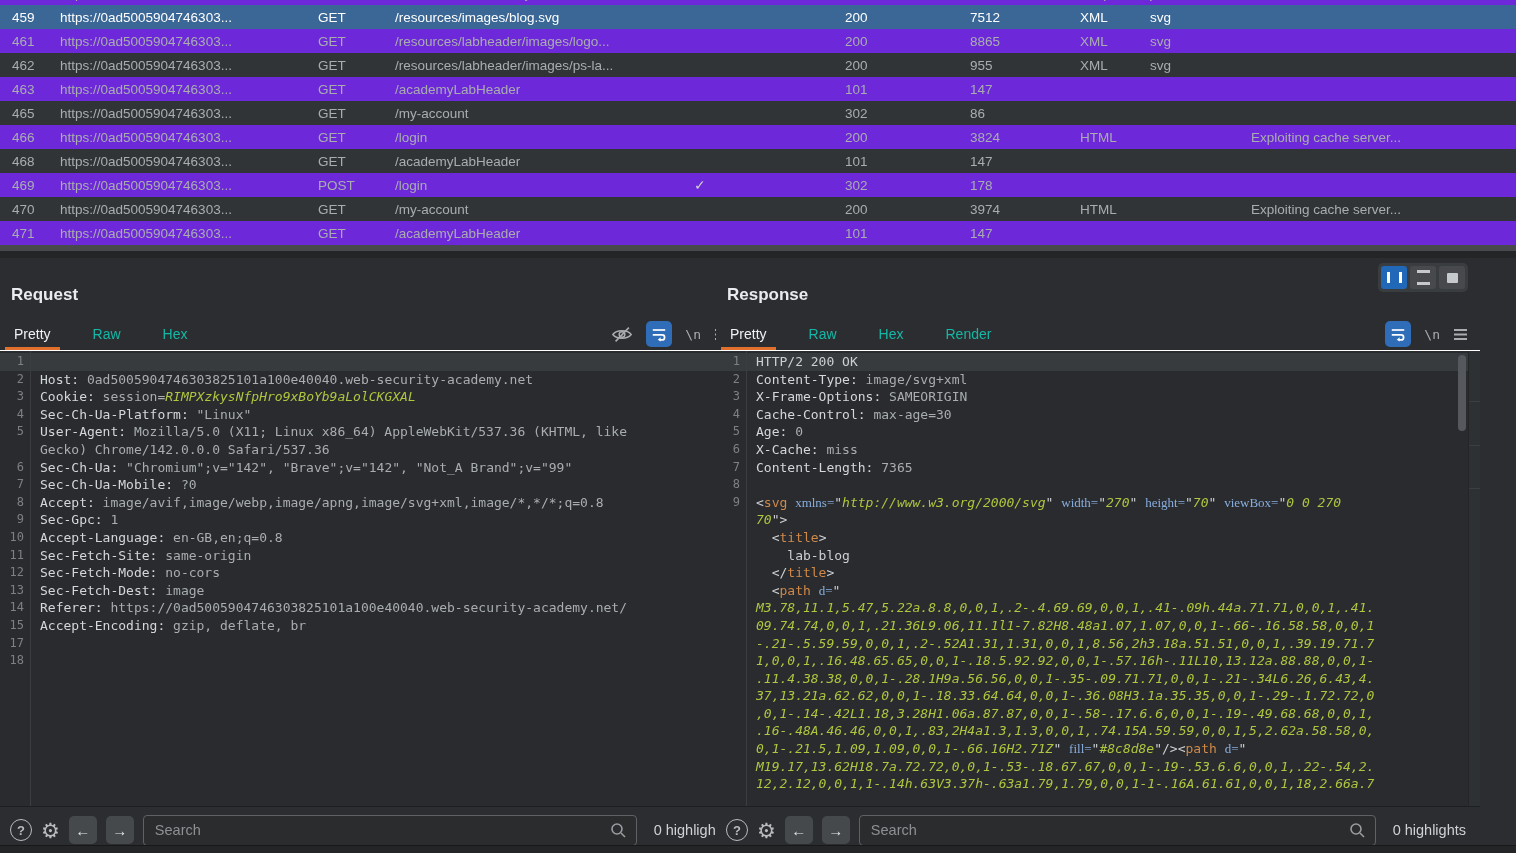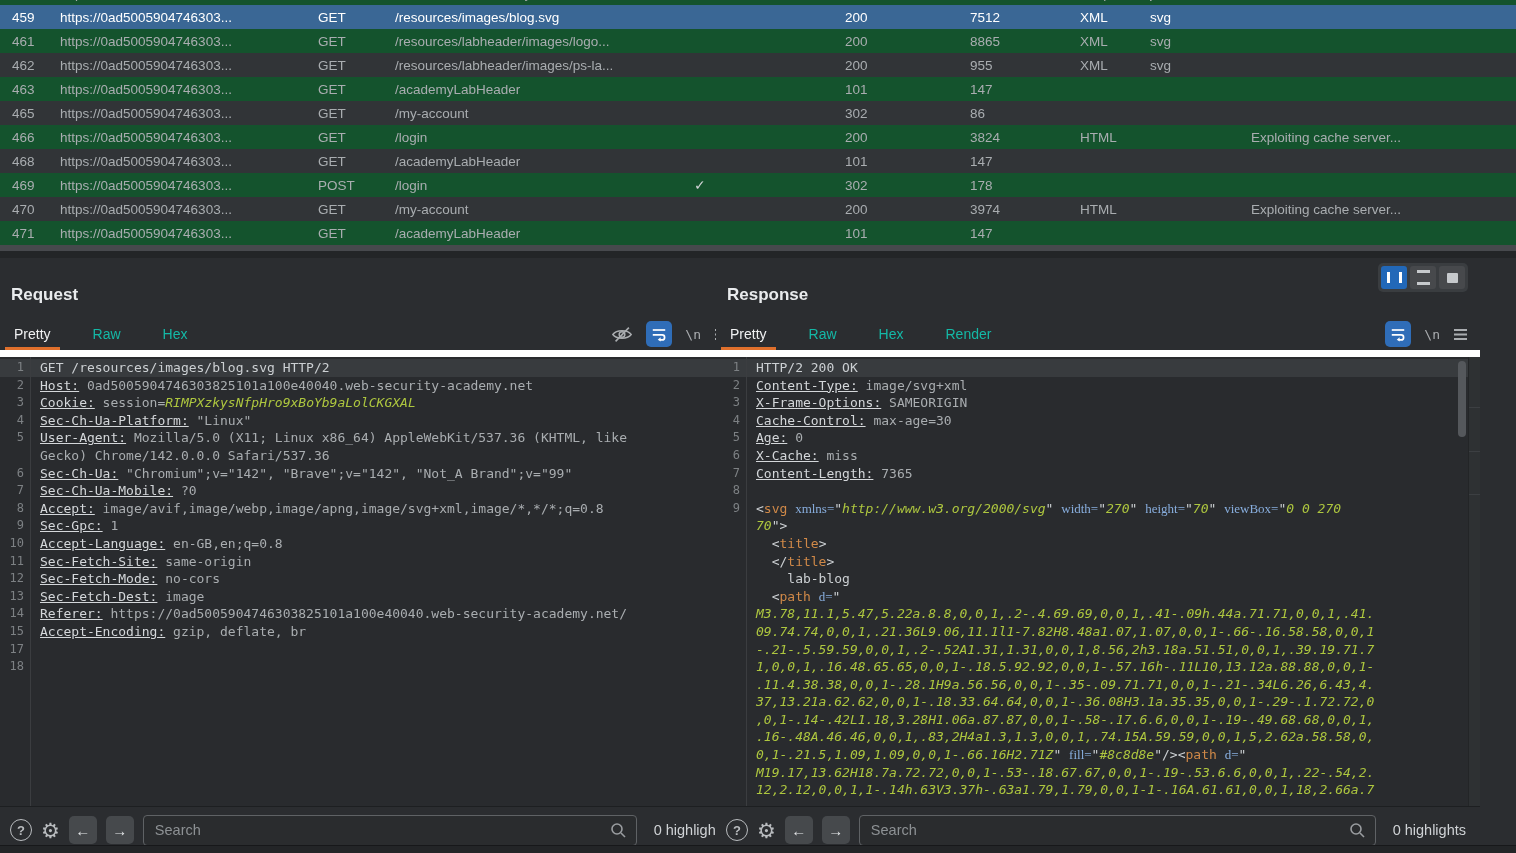--- a/index.html
+++ b/index.html
@@ -7,21 +7,21 @@
     width:1516px;height:853px;position:relative;overflow:hidden;
     background:#2b2d30;font-family:"Liberation Sans",sans-serif;
     -webkit-font-smoothing:antialiased;
   }
   
   .history{position:absolute;top:0;left:0;width:1516px;height:245px;overflow:hidden;background:#2d3033;}
   .t-row{
     display:grid;grid-template-columns:60px 258px 77px 285px 165px 125px 110px 70px 95px 1fr;
     height:24px;align-items:center;font-size:13.5px;color:#a9adb0;background:#313437;cursor:default;
   }
-  .t-row.alt{background:#14532d;}
+  .t-row.alt{background:#6d28d9;}
   .t-row.partial{margin-top:-19px;}
   .t-row.selected{background:#3a6795;color:#fff;}
   .t-cell{overflow:hidden;white-space:nowrap;text-overflow:clip;}
   .c-num{padding-left:12px;}
   .c-edit{padding-left:14px;font-size:14px;color:#cfd2d4;}
   .c-title{padding-left:6px;}
   .table-scrollbar{position:absolute;top:245px;left:0;width:1516px;height:6px;background:#47494d;}
   .h-splitter{position:absolute;top:251px;left:0;width:1516px;height:7px;background:#232527;}
 
   
@@ -33,42 +33,42 @@
   .panel-header{height:60px;position:relative;flex:none;}
   .panel-title{position:absolute;left:11px;top:27px;font-size:17px;font-weight:bold;color:#e9ebed;}
 
   .layout-group{position:absolute;top:5px;right:12px;display:flex;gap:3px;background:#3a3d40;border-radius:5px;padding:3px;}
   .layout-btn{width:26px;height:23px;border-radius:3px;background:#47494c;display:flex;align-items:center;justify-content:center;cursor:pointer;}
   .layout-btn.active{background:#2268b8;}
   .ic-pause{width:9px;height:11px;border-left:3px solid #fff;border-right:3px solid #fff;}
   .ic-rows{width:13px;height:9px;border-top:3px solid #c6c9cc;border-bottom:3px solid #c6c9cc;}
   .ic-square{width:11px;height:10px;background:#c6c9cc;border-radius:1px;}
 
-  .tabs-row{height:32px;flex:none;display:flex;align-items:center;border-bottom:7px solid #ffffff;position:relative;}
+  .tabs-row{height:32px;flex:none;display:flex;align-items:center;border-bottom:1px solid #ffffff;position:relative;}
   .tabs{display:flex;align-items:center;margin-left:9px;}
   .tab{position:relative;padding:0 5px;margin-right:32px;font-size:14px;color:#14b8a6;cursor:pointer;height:32px;line-height:32px;}
   .tab.active{color:#f0f1f2;}
   .tab.active::after{content:"";position:absolute;left:-4px;right:-4px;bottom:0;height:3px;background:#e0702c;}
   .tab-icons{position:absolute;right:12px;top:0;height:32px;display:flex;align-items:center;gap:13px;}
   .icon-plain{color:#aaadb0;display:flex;align-items:center;cursor:pointer;}
   .nl-glyph{font-family:"DejaVu Sans Mono",monospace;font-size:13px;color:#aaadb0;cursor:pointer;}
   .wrap-btn{width:26px;height:26px;border-radius:5px;background:#2f6db8;display:flex;align-items:center;justify-content:center;cursor:pointer;}
 
   
   .editor{flex:1;position:relative;background:#292b2e;overflow:hidden;
     font-family:"DejaVu Sans Mono",monospace;font-size:13px;}
   .gutter-border{position:absolute;left:30px;top:0;bottom:0;width:1px;background:#3b3d40;z-index:2;}
   .ed-lines{position:absolute;inset:2px 0 0 0;z-index:1;}
   .ed-row{display:flex;height:17.6px;line-height:17.6px;white-space:pre;}
   .ed-row.hl{background:#383b3e;}
   .panel-response .ed-row{margin-right:12px;}
   .ed-num{flex:none;width:24px;text-align:right;padding-right:0px;color:#7d8184;font-size:12px;}
   .ed-text{padding-left:16px;}
   .seg-p{color:#ccd0d3;}
-  .seg-n{color:#d4d7da;text-decoration:underline;}
+  .seg-n{color:#d4d7da;}
   .seg-v{color:#a9adb0;}
   .seg-g{color:#aec73f;font-style:italic;}
   .seg-t{color:#d08948;}
   .seg-a{color:#88aede;font-family:Liberation Serif, serif;}
 
   .ed-scroll-thumb{position:absolute;right:14px;top:4px;width:8px;height:76px;border-radius:4px;background:#55585c;z-index:3;cursor:pointer;}
   .marker-strip{position:absolute;right:0;top:0;bottom:0;width:11px;background:#2e3133;border-left:1px solid #232527;z-index:3;}
   .marker-strip .tick{position:absolute;left:0;right:0;height:1px;background:#3c3f42;}
 
   
@@ -252,21 +252,21 @@
       <span class="icon-plain">
         <svg width="15" height="13" viewBox="0 0 15 13">
             <path d="M1 2 h13 M1 6.5 h13 M1 11 h13" stroke="#aaadb0" stroke-width="1.8"></path>
           </svg>
       </span>
     </div>
   </div>
   <div class="editor">
     <div class="gutter-border"></div>
     <div class="ed-lines">
-        <div class="ed-row hl"><span class="ed-num">1</span><span class="ed-text"><span class="seg-p">GET /resources/images/blog.svg HTTP/2</span></span></div>
+        <div class="ed-row hl"><span class="ed-num">1</span></div>
         <div class="ed-row"><span class="ed-num">2</span><span class="ed-text"><span class="seg-n">Host:</span><span class="seg-v"> 0ad5005904746303825101a100e40040.web-security-academy.net</span></span></div>
         <div class="ed-row"><span class="ed-num">3</span><span class="ed-text"><span class="seg-n">Cookie:</span><span class="seg-v"> session=</span><span class="seg-g">RIMPXzkysNfpHro9xBoYb9aLolCKGXAL</span></span></div>
         <div class="ed-row"><span class="ed-num">4</span><span class="ed-text"><span class="seg-n">Sec-Ch-Ua-Platform:</span><span class="seg-v"> "Linux"</span></span></div>
         <div class="ed-row"><span class="ed-num">5</span><span class="ed-text"><span class="seg-n">User-Agent:</span><span class="seg-v"> Mozilla/5.0 (X11; Linux x86_64) AppleWebKit/537.36 (KHTML, like</span></span></div>
         <div class="ed-row"><span class="ed-num"></span><span class="ed-text"><span class="seg-v">Gecko) Chrome/142.0.0.0 Safari/537.36</span></span></div>
         <div class="ed-row"><span class="ed-num">6</span><span class="ed-text"><span class="seg-n">Sec-Ch-Ua:</span><span class="seg-v"> "Chromium";v="142", "Brave";v="142", "Not_A Brand";v="99"</span></span></div>
         <div class="ed-row"><span class="ed-num">7</span><span class="ed-text"><span class="seg-n">Sec-Ch-Ua-Mobile:</span><span class="seg-v"> ?0</span></span></div>
         <div class="ed-row"><span class="ed-num">8</span><span class="ed-text"><span class="seg-n">Accept:</span><span class="seg-v"> image/avif,image/webp,image/apng,image/svg+xml,image/*,*/*;q=0.8</span></span></div>
         <div class="ed-row"><span class="ed-num">9</span><span class="ed-text"><span class="seg-n">Sec-Gpc:</span><span class="seg-v"> 1</span></span></div>
         <div class="ed-row"><span class="ed-num">10</span><span class="ed-text"><span class="seg-n">Accept-Language:</span><span class="seg-v"> en-GB,en;q=0.8</span></span></div>
@@ -344,22 +344,22 @@
         <div class="ed-row"><span class="ed-num">2</span><span class="ed-text"><span class="seg-n">Content-Type:</span><span class="seg-v"> image/svg+xml</span></span></div>
         <div class="ed-row"><span class="ed-num">3</span><span class="ed-text"><span class="seg-n">X-Frame-Options:</span><span class="seg-v"> SAMEORIGIN</span></span></div>
         <div class="ed-row"><span class="ed-num">4</span><span class="ed-text"><span class="seg-n">Cache-Control:</span><span class="seg-v"> max-age=30</span></span></div>
         <div class="ed-row"><span class="ed-num">5</span><span class="ed-text"><span class="seg-n">Age:</span><span class="seg-v"> 0</span></span></div>
         <div class="ed-row"><span class="ed-num">6</span><span class="ed-text"><span class="seg-n">X-Cache:</span><span class="seg-v"> miss</span></span></div>
         <div class="ed-row"><span class="ed-num">7</span><span class="ed-text"><span class="seg-n">Content-Length:</span><span class="seg-v"> 7365</span></span></div>
         <div class="ed-row"><span class="ed-num">8</span><span class="ed-text"></span></div>
         <div class="ed-row"><span class="ed-num">9</span><span class="ed-text"><span class="seg-p">&lt;</span><span class="seg-t">svg</span><span class="seg-p"> </span><span class="seg-a">xmlns=</span><span class="seg-p">"</span><span class="seg-g">http://www.w3.org/2000/svg</span><span class="seg-p">" </span><span class="seg-a">width=</span><span class="seg-p">"</span><span class="seg-g">270</span><span class="seg-p">" </span><span class="seg-a">height=</span><span class="seg-p">"</span><span class="seg-g">70</span><span class="seg-p">" </span><span class="seg-a">viewBox=</span><span class="seg-p">"</span><span class="seg-g">0 0 270</span></span></div>
         <div class="ed-row"><span class="ed-num"></span><span class="ed-text"><span class="seg-g">70</span><span class="seg-p">"&gt;</span></span></div>
         <div class="ed-row"><span class="ed-num"></span><span class="ed-text"><span class="seg-p">  &lt;</span><span class="seg-t">title</span><span class="seg-p">&gt;</span></span></div>
+        <div class="ed-row"><span class="ed-num"></span><span class="ed-text"><span class="seg-p">    lab-blog</span></span></div>
         <div class="ed-row"><span class="ed-num"></span><span class="ed-text"><span class="seg-p">  &lt;/</span><span class="seg-t">title</span><span class="seg-p">&gt;</span></span></div>
-        <div class="ed-row"><span class="ed-num"></span><span class="ed-text"><span class="seg-p">    lab-blog</span></span></div>
         <div class="ed-row"><span class="ed-num"></span><span class="ed-text"><span class="seg-p">  &lt;</span><span class="seg-t">path</span><span class="seg-p"> </span><span class="seg-a">d=</span><span class="seg-p">"</span></span></div>
         <div class="ed-row"><span class="ed-num"></span><span class="ed-text"><span class="seg-g">M3.78,11.1,5.47,5.22a.8.8,0,0,1,.2-.4.69.69,0,0,1,.41-.09h.44a.71.71,0,0,1,.41.</span></span></div>
         <div class="ed-row"><span class="ed-num"></span><span class="ed-text"><span class="seg-g">09.74.74,0,0,1,.21.36L9.06,11.1l1-7.82H8.48a1.07,1.07,0,0,1-.66-.16.58.58,0,0,1</span></span></div>
         <div class="ed-row"><span class="ed-num"></span><span class="ed-text"><span class="seg-g">-.21-.5.59.59,0,0,1,.2-.52A1.31,1.31,0,0,1,8.56,2h3.18a.51.51,0,0,1,.39.19.71.7</span></span></div>
         <div class="ed-row"><span class="ed-num"></span><span class="ed-text"><span class="seg-g">1,0,0,1,.16.48.65.65,0,0,1-.18.5.92.92,0,0,1-.57.16h-.11L10,13.12a.88.88,0,0,1-</span></span></div>
         <div class="ed-row"><span class="ed-num"></span><span class="ed-text"><span class="seg-g">.11.4.38.38,0,0,1-.28.1H9a.56.56,0,0,1-.35-.09.71.71,0,0,1-.21-.34L6.26,6.43,4.</span></span></div>
         <div class="ed-row"><span class="ed-num"></span><span class="ed-text"><span class="seg-g">37,13.21a.62.62,0,0,1-.18.33.64.64,0,0,1-.36.08H3.1a.35.35,0,0,1-.29-.1.72.72,0</span></span></div>
         <div class="ed-row"><span class="ed-num"></span><span class="ed-text"><span class="seg-g">,0,1-.14-.42L1.18,3.28H1.06a.87.87,0,0,1-.58-.17.6.6,0,0,1-.19-.49.68.68,0,0,1,</span></span></div>
         <div class="ed-row"><span class="ed-num"></span><span class="ed-text"><span class="seg-g">.16-.48A.46.46,0,0,1,.83,2H4a1.3,1.3,0,0,1,.74.15A.59.59,0,0,1,5,2.62a.58.58,0,</span></span></div>
         <div class="ed-row"><span class="ed-num"></span><span class="ed-text"><span class="seg-g">0,1-.21.5,1.09,1.09,0,0,1-.66.16H2.71Z</span><span class="seg-p">" </span><span class="seg-a">fill=</span><span class="seg-p">"</span><span class="seg-g">#8c8d8e</span><span class="seg-p">"/&gt;&lt;</span><span class="seg-t">path</span><span class="seg-p"> </span><span class="seg-a">d=</span><span class="seg-p">"</span></span></div>

